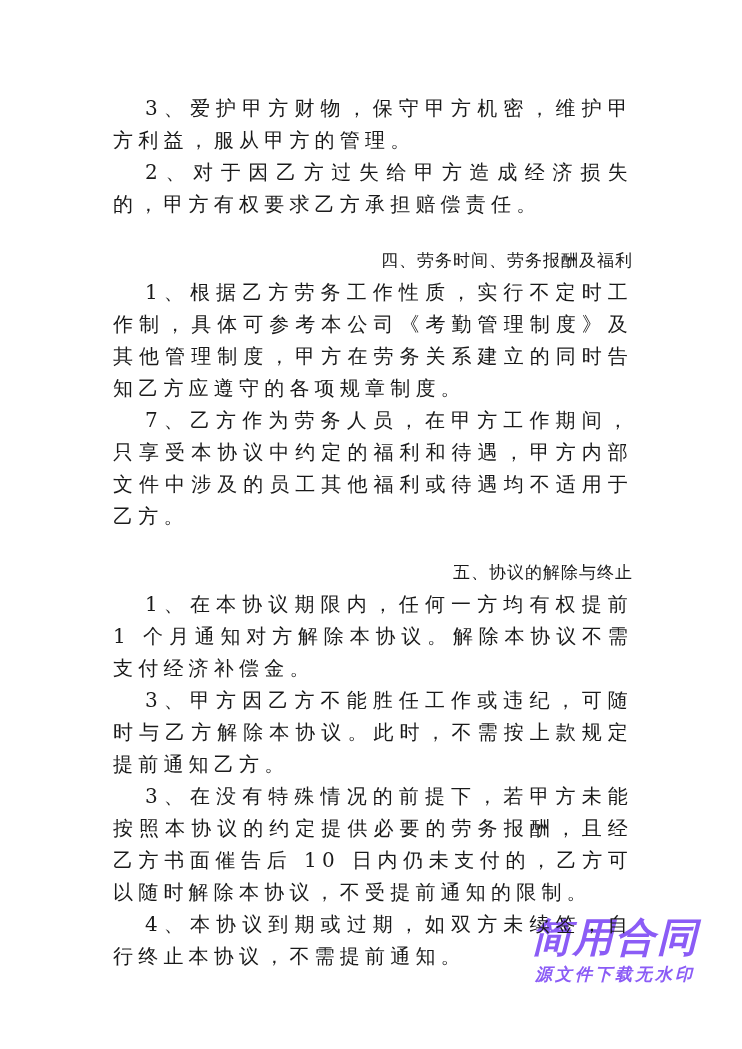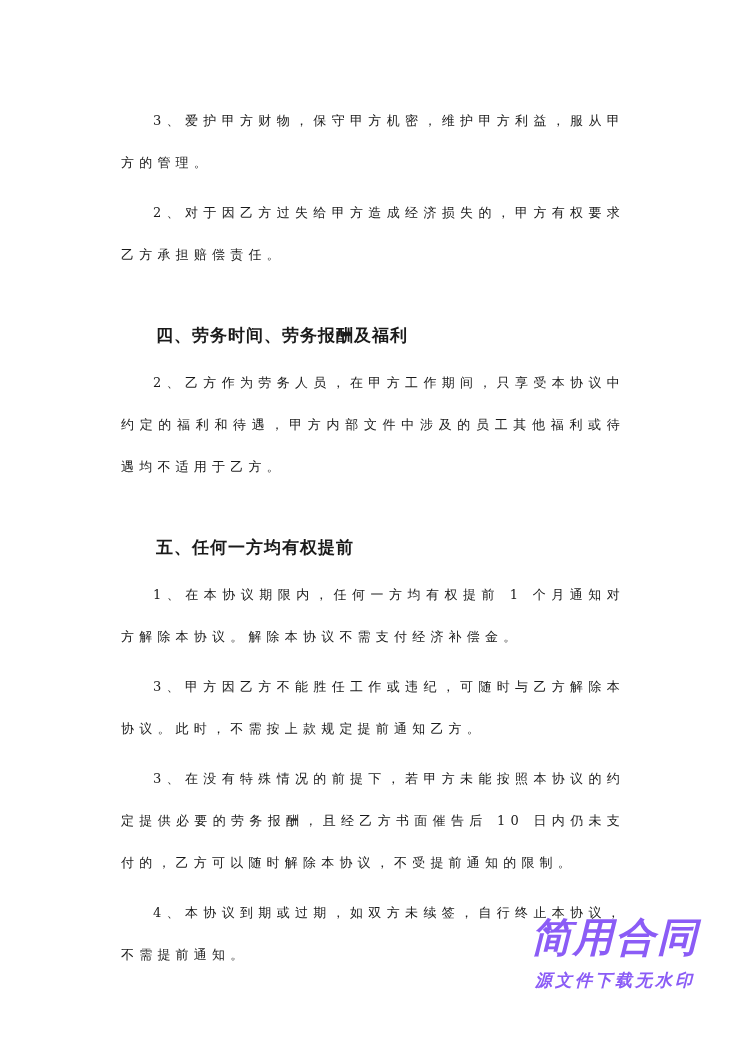--- a/index.html
+++ b/index.html
@@ -1,51 +1,52 @@
 <!DOCTYPE html>
 <html><head>
   <meta charset="utf-8">
   <style>
     html, body { margin: 0; padding: 0; background: #ffffff; }
     body { width: 742px; height: 1049px; position: relative; overflow: hidden;
            font-family: "DejaVu Serif", "Liberation Serif", serif; color: #1a1a1a; }
     .page { position: absolute; left: 113px; top: 92px; width: 520px; }
-    .para { font-size: 13px; line-height: 42px; letter-spacing: 5.2px; text-align: justify;
-            text-indent: 32px; margin: 8px; word-break: break-all; }
-    .heading { font-size: 17px; font-weight: bold; line-height: 32px; letter-spacing: 1px;
-               text-indent: 32px; margin: 11px; font-family: "DejaVu Sans", "Liberation Sans", sans-serif; }
+    .para { font-size: 20px; line-height: 32px; letter-spacing: 5.2px; text-align: justify;
+            text-indent: 32px; margin: 0; word-break: break-all; }
+    .heading { font-size: 17px; font-weight: normal; line-height: 32px; letter-spacing: 1px;
+               text-indent: 32px; margin: 0; font-family: "DejaVu Sans", "Liberation Sans", sans-serif; text-align: right; }
     .gap { height: 24px; }
     .blank { display: inline-block; border-bottom: 1.2px solid #222; vertical-align: baseline; height: 1px; margin: 0 2px; }
     .blank.long { width: 118px; }
     .blank.short { width: 58px; }
     .watermark { position: absolute; left: 515px; top: 915px; width: 200px; text-align: center;
                  color: #8b5cf6; font-family: "DejaVu Sans", "Liberation Sans", sans-serif; font-style: italic;
                  pointer-events: none; z-index: 0; }
     .wm-main { font-size: 40px; font-weight: bold; letter-spacing: 2px; line-height: 44px; }
-    .wm-sub { font-size: 17px; font-weight: bold; letter-spacing: 3px; line-height: 30px; margin-top: 6px; }
+    .wm-sub { font-size: 17px; font-weight: bold; letter-spacing: 3px; line-height: 30px; }
     .page { z-index: 1; }
   </style>
 </head>
 <body>
 
 <div class="watermark">
   <div class="wm-main">简用合同</div>
   <div class="wm-sub">源文件下载无水印</div>
 </div>
 
 <div class="page">
   <p class="para">3、爱护甲方财物，保守甲方机密，维护甲方利益，服从甲方的管理。</p>
   <p class="para">2、对于因乙方过失给甲方造成经济损失的，甲方有权要求乙方承担赔偿责任。</p>
 
   <div class="gap"></div>
 
   <p class="heading">四、劳务时间、劳务报酬及福利</p>
-  <p class="para">2、乙方作为劳务人员，在甲方工作期间，只享受本协议中约定的福利和待遇，甲方内部文件中涉及的员工其他福利或待遇均不适用于乙方。</p>
+  <p class="para">1、根据乙方劳务工作性质，实行不定时工作制，具体可参考本公司《考勤管理制度》及其他管理制度，甲方在劳务关系建立的同时告知乙方应遵守的各项规章制度。</p>
+  <p class="para">7、乙方作为劳务人员，在甲方工作期间，只享受本协议中约定的福利和待遇，甲方内部文件中涉及的员工其他福利或待遇均不适用于乙方。</p>
 
   <div class="gap"></div>
 
-  <p class="heading">五、任何一方均有权提前</p>
+  <p class="heading">五、协议的解除与终止</p>
   <p class="para">1、在本协议期限内，任何一方均有权提前 1 个月通知对方解除本协议。解除本协议不需支付经济补偿金。</p>
   <p class="para">3、甲方因乙方不能胜任工作或违纪，可随时与乙方解除本协议。此时，不需按上款规定提前通知乙方。</p>
   <p class="para">3、在没有特殊情况的前提下，若甲方未能按照本协议的约定提供必要的劳务报酬，且经乙方书面催告后 10 日内仍未支付的，乙方可以随时解除本协议，不受提前通知的限制。</p>
   <p class="para">4、本协议到期或过期，如双方未续签，自行终止本协议，不需提前通知。</p>
 
 </div>
 
 </body></html>

